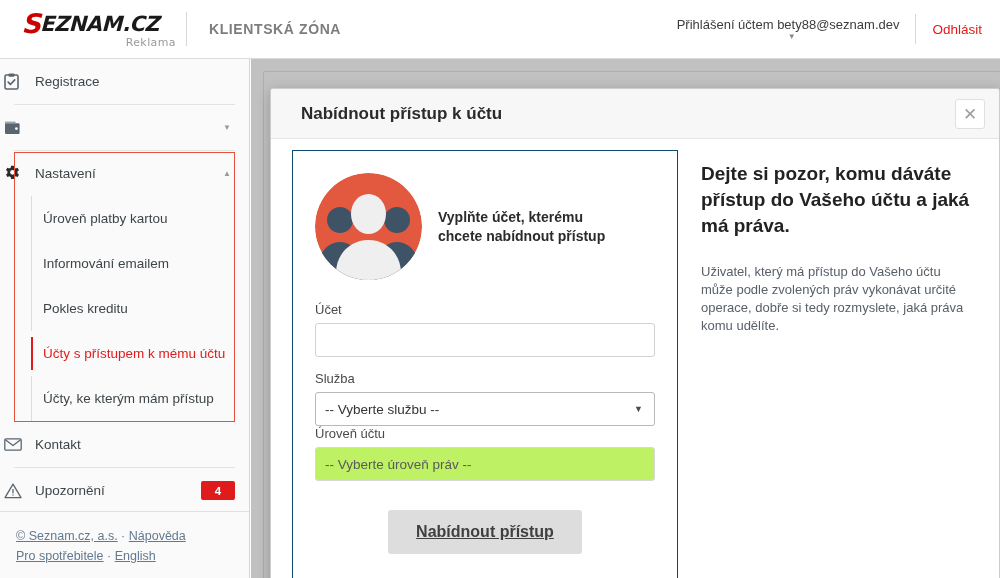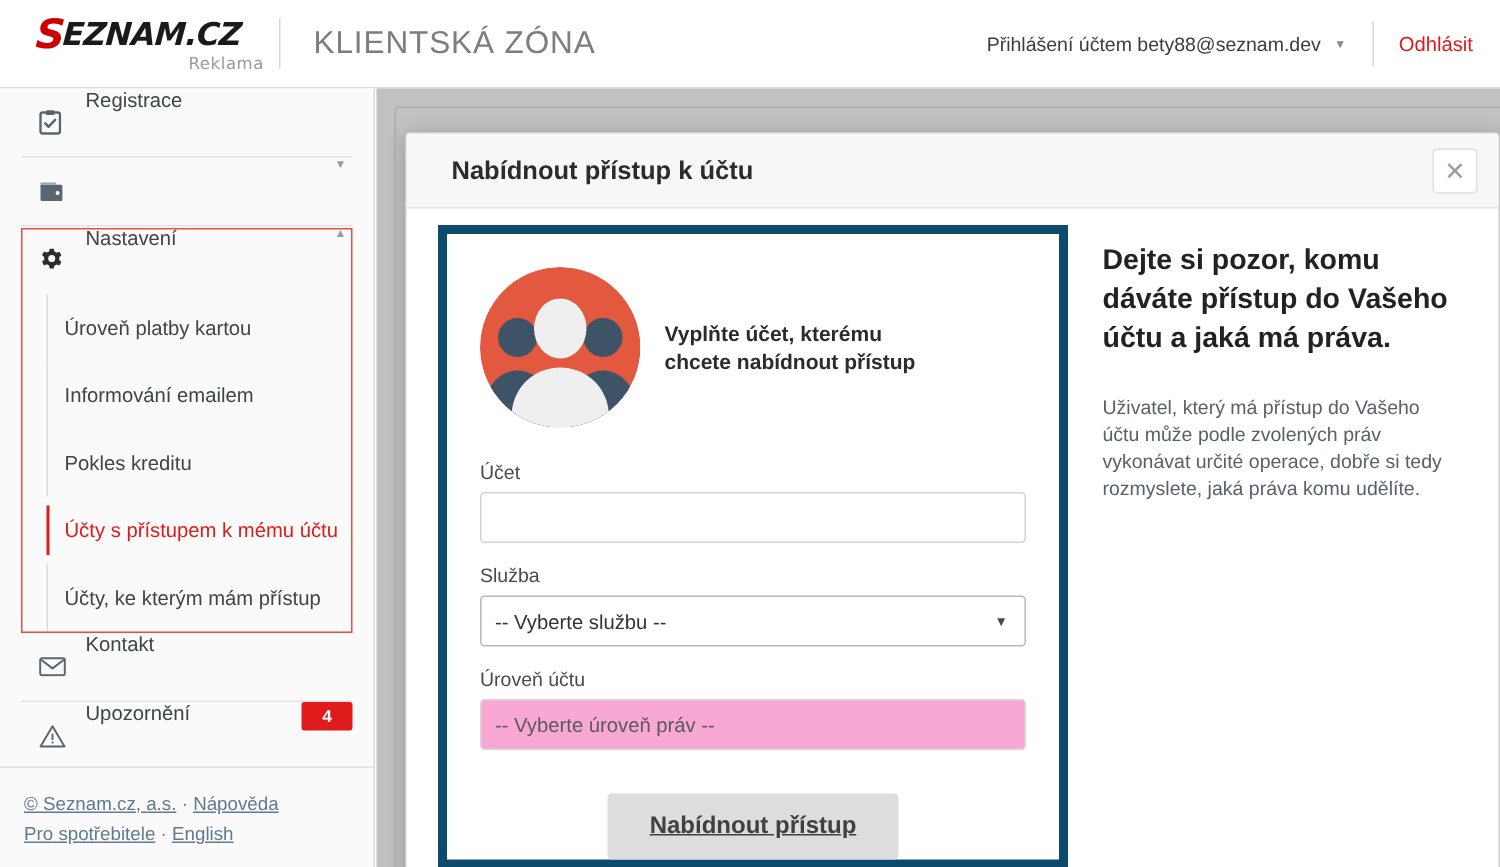--- a/index.html
+++ b/index.html
@@ -68,23 +68,24 @@
     letter-spacing: 0.4px;
   }
 
   .header-divider {
     width: 1px; height: 34px;
     background: #d8d8d8;
     margin: 0 22px 0 6px;
   }
 
   .zone-title {
-    font-size: 21px;
+    font-size: 14px;
     color: #7d7d7d;
     letter-spacing: 0.6px;
+    font-weight: bold;
   }
 
   .topbar-right {
     margin-left: auto;
     display: flex;
     align-items: center;
     padding-right: 18px;
   }
   .account-label {
     font-size: 13px;
@@ -117,22 +118,23 @@
     background: #fafafa;
     border-right: 1px solid #d6d6d6;
   }
   .sidebar-inner {
     position: relative;
     height: 452px;
   }
 
   .nav-item {
     display: flex;
+    align-items: center;
     height: 45px;
-    padding-left: 26px;
+    padding-left: 4px;
     padding-right: 14px;
     font-size: 13.5px;
     color: #3e4549;
     cursor: pointer;
   }
   .nav-item .nav-icon {
     width: 22px;
     display: flex;
     align-items: center;
     justify-content: flex-start;
@@ -295,23 +297,23 @@
     line-height: 1;
   }
 
   .modal-body {
     display: flex;
     padding: 0;
     height: 451px;
   }
 
   .form-col {
-    width: 420px;
+    width: 386px;
     margin: 11px 0 11px 21px;
-    border: 6px solid #0c4a6e;
+    border: 1px solid #0c4a6e;
     padding: 18px 22px 0 22px;
     position: relative;
   }
 
   .avatar-row {
     display: flex;
     align-items: center;
     margin-bottom: 22px;
     margin-top: 4px;
   }
@@ -353,32 +355,32 @@
     width: 100%;
     height: 34px;
     border: 1px solid #b9b9b9;
     border-radius: 3px;
     background: #ffffff;
     display: flex;
     align-items: center;
     padding: 0 9px;
     font-size: 13.5px;
     color: #333333;
-    margin-bottom: 14px;
+    margin-bottom: 0;
     cursor: pointer;
   }
   .select-caret {
     position: absolute;
     right: 11px;
     font-size: 9px;
     color: #4a4a4a;
   }
 
   .select-box.disabled {
-    background: #f9a8d4;
+    background: #bef264;
     border: 1px solid #d8d8d8;
     color: #5a5a5a;
     cursor: default;
   }
 
   .submit-wrap {
     margin-top: 29px;
     display: flex;
     justify-content: center;
   }
@@ -423,21 +425,21 @@
     <div class="logo-block">
       <div class="logo-main"><span class="s">S</span><span>EZNAM.CZ</span></div>
       <div class="logo-sub">Reklama</div>
     </div>
 
     <div class="header-divider"></div>
 
     <div class="zone-title">KLIENTSKÁ ZÓNA</div>
 
     <div class="topbar-right">
-      <div style="display:flex;align-items:center;cursor:pointer;">
+      <div style="display:flex;align-items:center;cursor:pointer;flex-direction:column;">
         <span class="account-label">Přihlášení účtem bety88@seznam.dev</span>
         <span class="account-caret">▼</span>
       </div>
       <div class="header-divider2"></div>
       <a class="logout-link" href="#">Odhlásit</a>
     </div>
   </div>
 
   <div class="sidebar">
     <div class="sidebar-inner">

